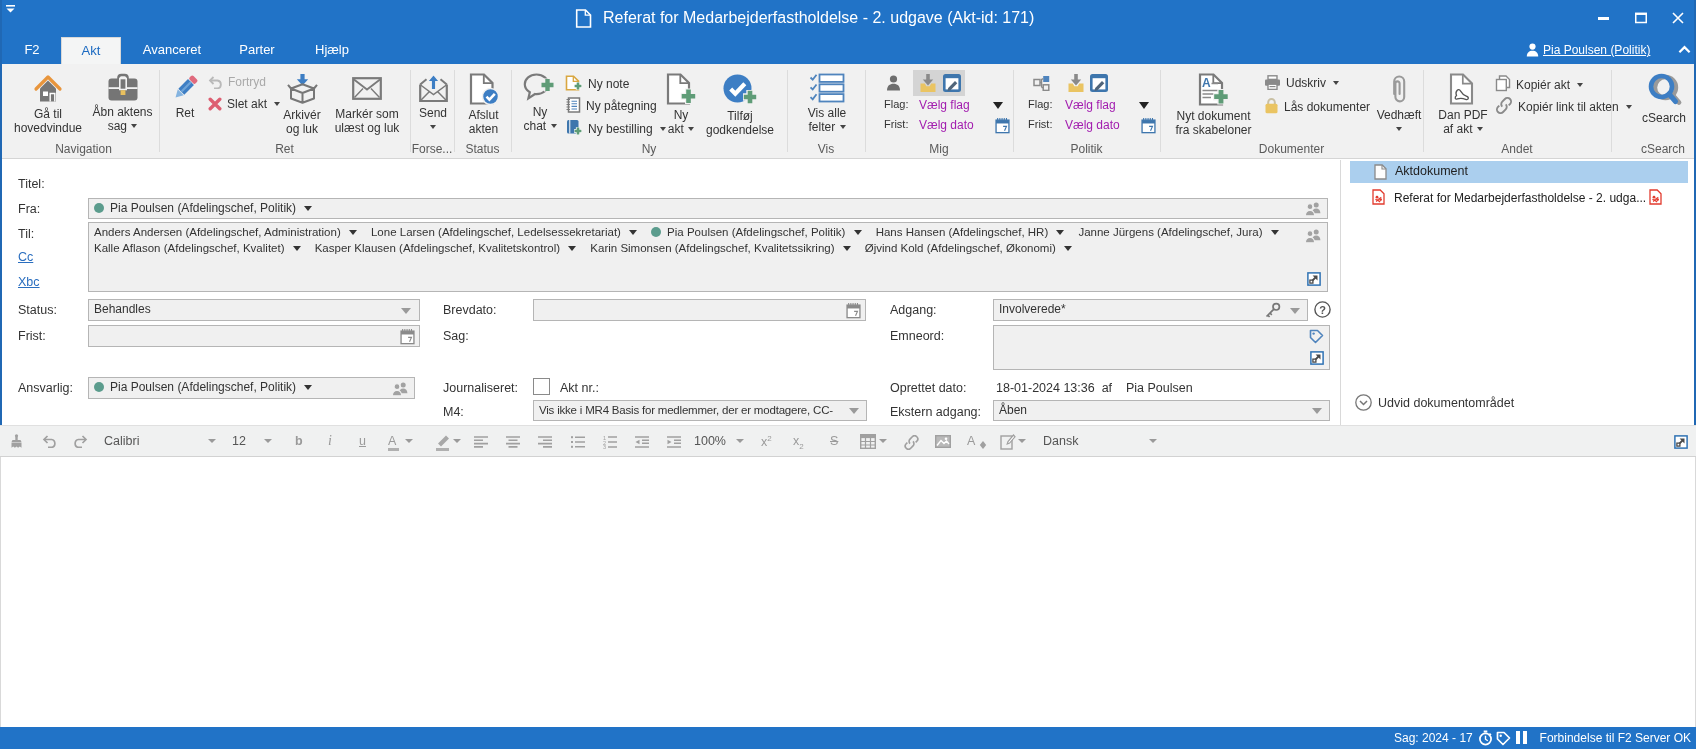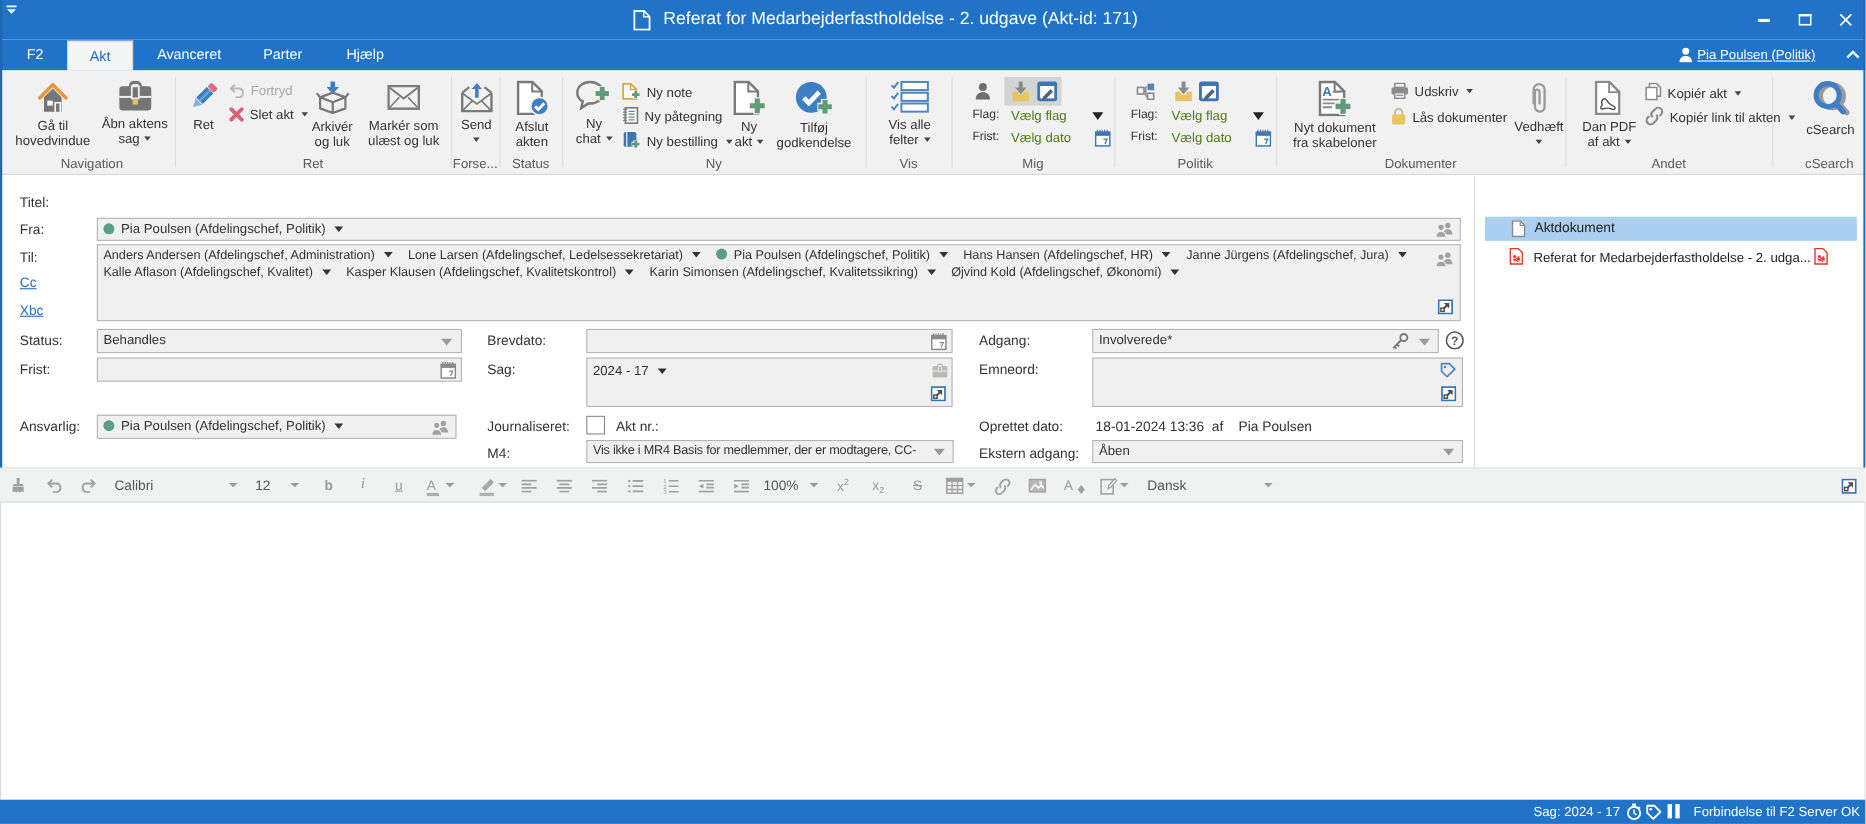--- a/index.html
+++ b/index.html
@@ -15,32 +15,32 @@
 #ribbon{position:absolute;left:0;top:64px;width:1696px;height:95px;background:#f1f1f1;border-bottom:1px solid #d5d5d5;}
 .rsep{position:absolute;top:6px;height:82px;width:1px;background:#dcdcdc;}
 .glabel{position:absolute;top:78px;font-size:12px;color:#5a5a5a;text-align:center;}
 .bb{position:absolute;top:9px;text-align:center;font-size:12px;color:#333;line-height:14px;}
 .bb svg{display:block;margin:0 auto 3px auto;}
 .sb{position:absolute;font-size:12px;color:#333;white-space:nowrap;}
 .sb svg{vertical-align:-3px;margin-right:5px;}
 .dis{color:#a9a9a9;text-align:center;}
 .dda{display:inline-block;width:0;height:0;border-left:3.5px solid transparent;border-right:3.5px solid transparent;border-top:4px solid #444;vertical-align:2px;margin-left:4px;}
 .mig-lbl{position:absolute;font-size:11px;color:#333;}
-.mig-val{position:absolute;font-size:12px;color:#4d7c0f;}
+.mig-val{position:absolute;font-size:12px;color:#a21caf;}
 
 #form{position:absolute;left:0;top:160px;width:1341px;height:265px;background:#fff;}
 .flbl{position:absolute;font-size:12.5px;color:#333;white-space:nowrap;}
 .inp{position:absolute;background:#f0f0f0;border:1px solid #b5b5b5;font-size:12px;color:#333;overflow:hidden;}
 .inp .txt{position:absolute;left:5px;top:2px;white-space:nowrap;}
 .link{color:#2a6ebf;text-decoration:underline;}
 .dot{display:inline-block;width:10px;height:10px;border-radius:50%;background:#5b9c8d;vertical-align:-1px;margin-right:6px;}
 .cda{display:inline-block;width:0;height:0;border-left:4px solid transparent;border-right:4px solid transparent;border-top:5px solid #333;vertical-align:1px;margin-left:5px;}
 #vsep{position:absolute;left:1340px;top:160px;width:1px;height:265px;background:#d9d9d9;}
 
-#rpanel{position:absolute;left:1341px;top:160px;width:353px;height:265px;background:#fff;margin-top:36px;}
+#rpanel{position:absolute;left:1341px;top:160px;width:353px;height:265px;background:#fff;}
 
 #etb{position:absolute;left:0;top:425px;width:1696px;height:32px;background:#f0f1f1;border-top:1px solid #e0e0e0;border-bottom:1px solid #d2d2d2;padding-left:40px;}
 .etxt{position:absolute;font-size:12.5px;color:#555;top:8px;}
 .eda{position:absolute;top:13px;width:0;height:0;border-left:4px solid transparent;border-right:4px solid transparent;border-top:4.5px solid #9a9a9a;}
 
 #editor{position:absolute;left:0;top:457px;width:1696px;height:270px;background:#fff;border-left:1px solid #d9d9d9;border-right:1px solid #d9d9d9;}
 #statusbar{position:absolute;left:0;top:727px;width:1696px;height:22px;background:#2173c7;color:#fff;font-size:12.5px;}
 
 #bl{position:absolute;left:0;top:0;width:2px;height:425px;background:#2068b4;}
 #br{position:absolute;right:0;top:0;width:2px;height:425px;background:#2068b4;}
@@ -418,36 +418,20 @@
   <div class="flbl" style="left:18px;top:169px">Frist:</div>
   <div class="inp" style="left:88px;top:165px;width:332px;height:22px">
     <svg class="abs" style="right:4px;top:2px" width="15" height="17" viewBox="0 0 17 19">
         <path d="M3 1 V4 M5.5 1 V4 M8 1 V4 M10.5 1 V4 M13 1 V4" stroke="#8a8a8a" stroke-width="1.2"></path>
         <rect x="1.2" y="3.4" width="14.6" height="14.2" fill="#fff" stroke="#8a8a8a" stroke-width="1.5"></rect>
         <rect x="1.2" y="3.4" width="14.6" height="3.8" fill="#8a8a8a"></rect>
         <path d="M9.2 10.5 H13 L10.8 15.5" fill="none" stroke="#8a8a8a" stroke-width="1.3"></path>
       </svg>
   </div>
   <div class="flbl" style="left:443px;top:169px">Sag:</div>
-  <div class="inp" style="left:533px;top:165px;width:333px;height:45px">
-      <div class="txt" style="top:4px">2024 - 17 <span class="cda"></span></div>
-    <svg class="abs" style="right:3px;top:4px" width="15" height="14" viewBox="0 0 32 29">
-        <path d="M11.5 7 V4.8 A2.8 2.8 0 0 1 14.3 2 H17.7 A2.8 2.8 0 0 1 20.5 4.8 V7" fill="none" stroke="#b9b9b9" stroke-width="2.6"></path>
-        <rect x="1.5" y="5.5" width="29" height="22" rx="3" fill="#b9b9b9"></rect>
-        <rect x="1.5" y="14.2" width="29" height="1.8" fill="#f0f0f0"></rect>
-        <rect x="12.8" y="5.5" width="6.4" height="11" fill="#b9b9b9" stroke="#f0f0f0" stroke-width="1.6"></rect>
-        <rect x="13.6" y="17.2" width="4.8" height="4.8" fill="#e9c05e"></rect>
-      </svg>
-    <svg class="abs" style="right:5px;bottom:4px" width="14" height="14" viewBox="0 0 14 14">
-        <rect x="0.9" y="0.9" width="12.2" height="12.2" fill="#fff" stroke="#3173b4" stroke-width="1.5"></rect>
-        <path d="M4.6 9.4 L9 5" stroke="#4a4a4a" stroke-width="1.8"></path>
-        <path d="M5.6 3.5 H10.5 V8.4 Z" fill="#4a4a4a"></path>
-        <rect x="2.9" y="8.1" width="3" height="3" fill="#fff" stroke="#4a4a4a" stroke-width="1.3"></rect>
-      </svg>
-  </div>
   <div class="flbl" style="left:890px;top:169px">Emneord:</div>
   <div class="inp" style="left:993px;top:165px;width:337px;height:45px">
     <svg class="abs" style="right:5px;top:3px" width="15" height="15" viewBox="0 0 15 15">
         <path d="M1.5 8.5 V1.5 H8.5 L13.5 6.5 L6.5 13.5 Z" fill="none" stroke="#4f84bd" stroke-width="1.6" stroke-linejoin="round"></path>
         <circle cx="4.6" cy="4.6" r="1.2" fill="#4f84bd"></circle>
       </svg>
     <svg class="abs" style="right:5px;bottom:4px" width="14" height="14" viewBox="0 0 14 14">
         <rect x="0.9" y="0.9" width="12.2" height="12.2" fill="#fff" stroke="#3173b4" stroke-width="1.5"></rect>
         <path d="M4.6 9.4 L9 5" stroke="#4a4a4a" stroke-width="1.8"></path>
         <path d="M5.6 3.5 H10.5 V8.4 Z" fill="#4a4a4a"></path>

